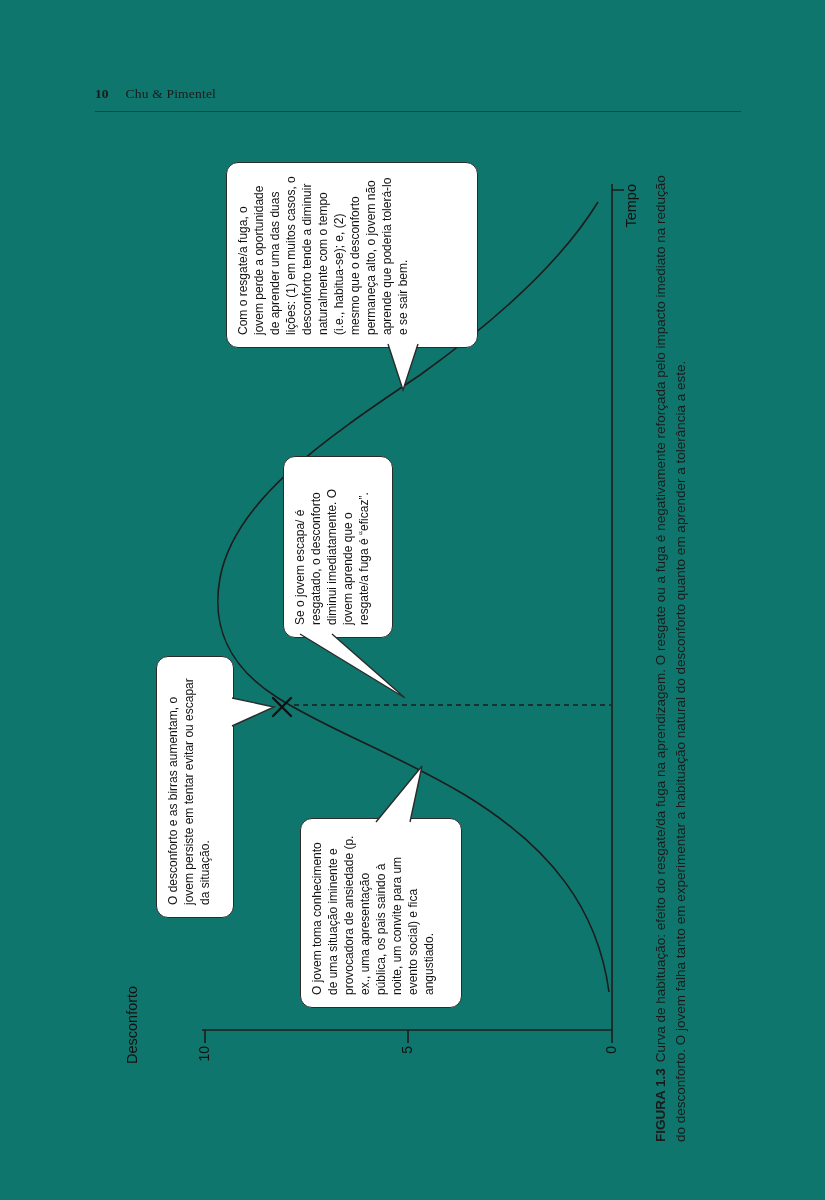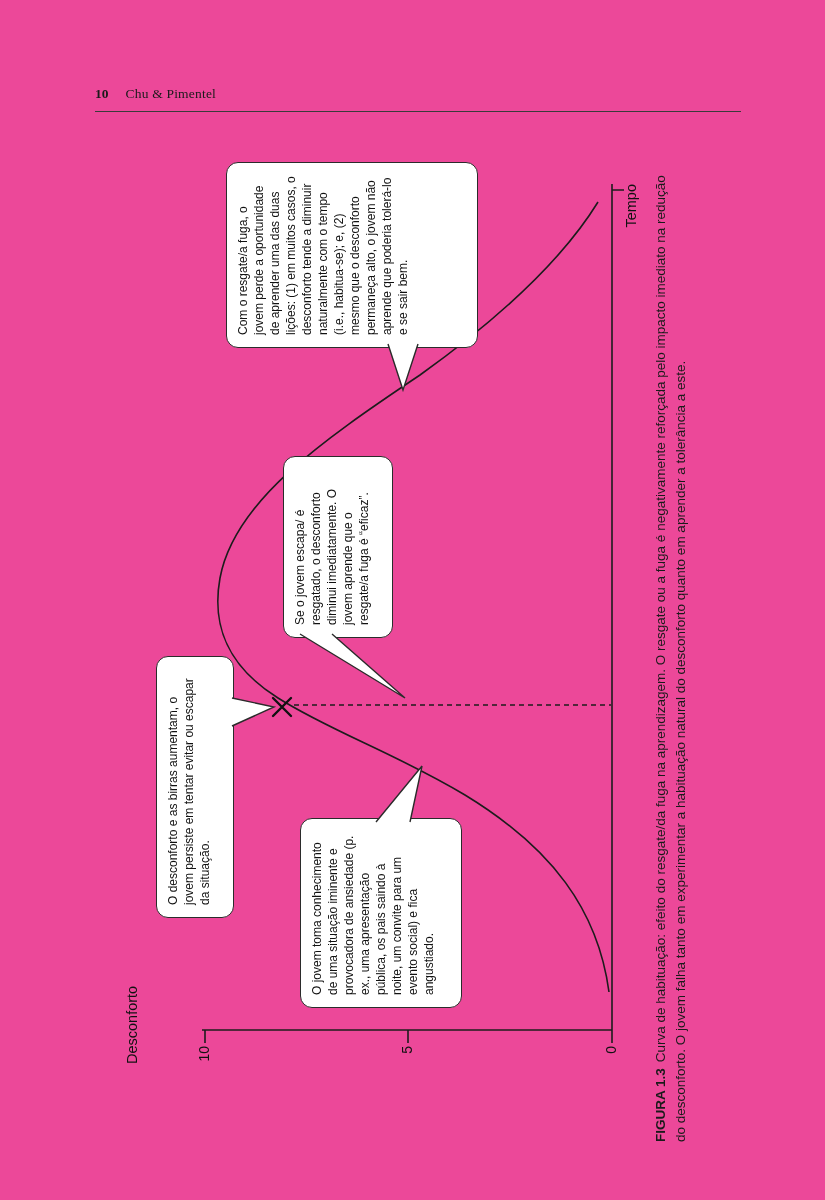--- a/index.html
+++ b/index.html
@@ -1,20 +1,20 @@
 <!DOCTYPE html>
 <html><head>
 <meta charset="utf-8">
 <style>
   html, body { margin: 0; padding: 0; background: #ffffff; }
   .page {
     position: relative;
     width: 825px;
     height: 1200px;
-    background: #ec4899;
+    background: #0f766e;
     overflow: hidden;
     font-family: "Liberation Sans", sans-serif;
     color: #1a1a1a;
   }
 
   
   .header {
     position: absolute;
     left: 95px;
     top: 86px;

